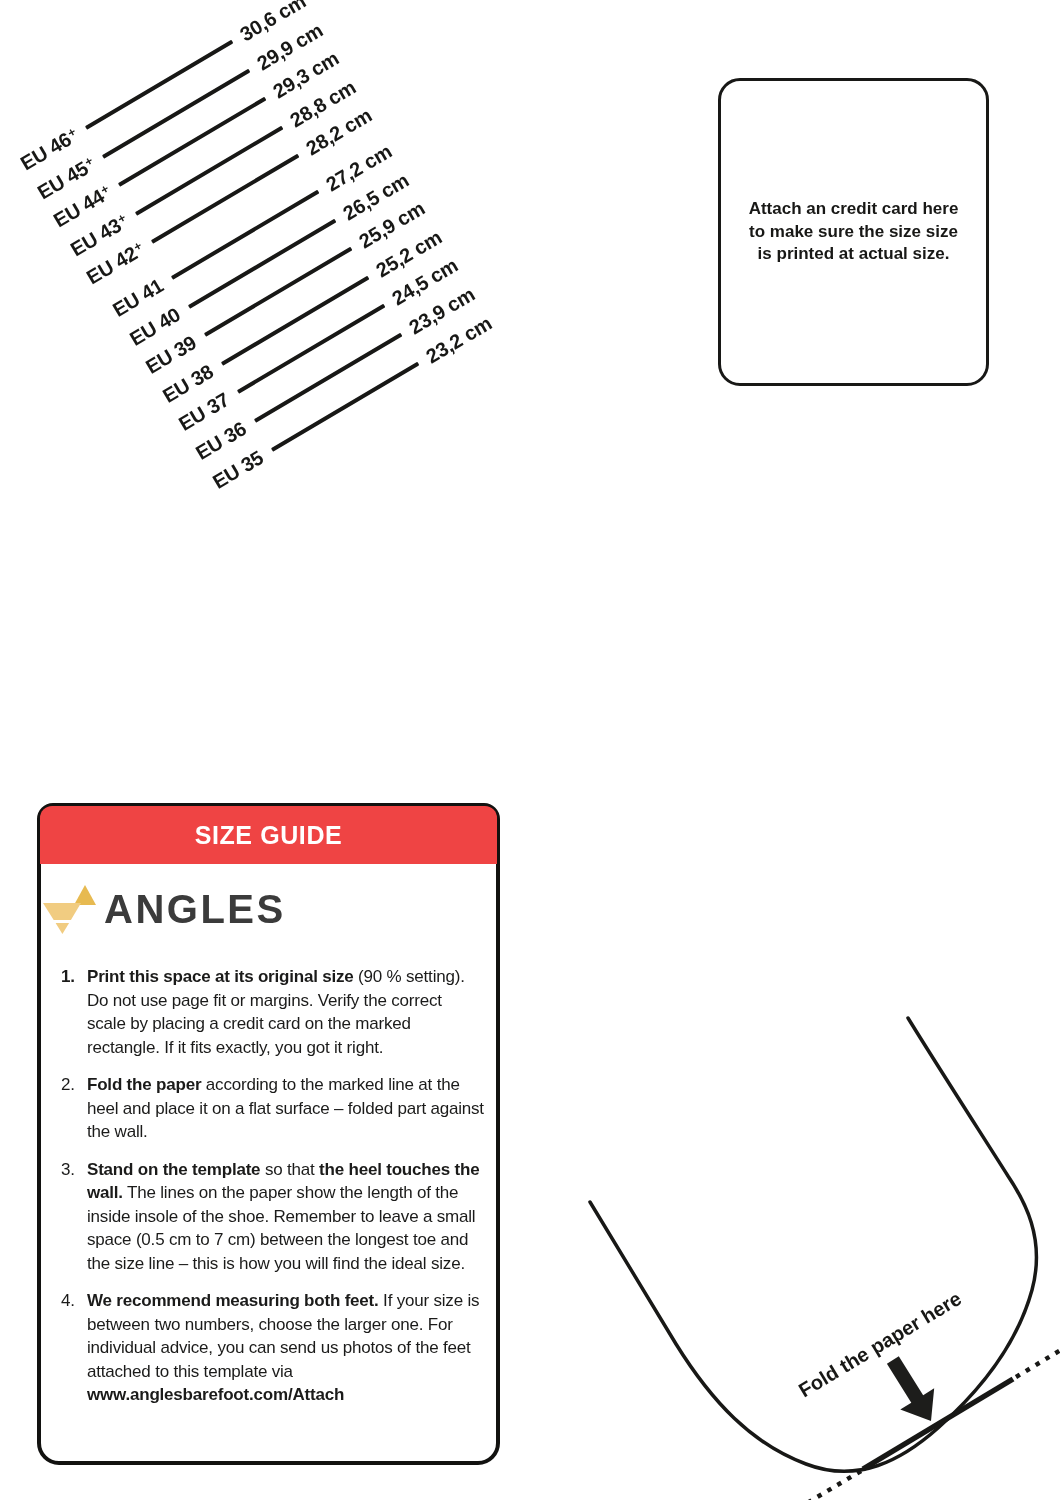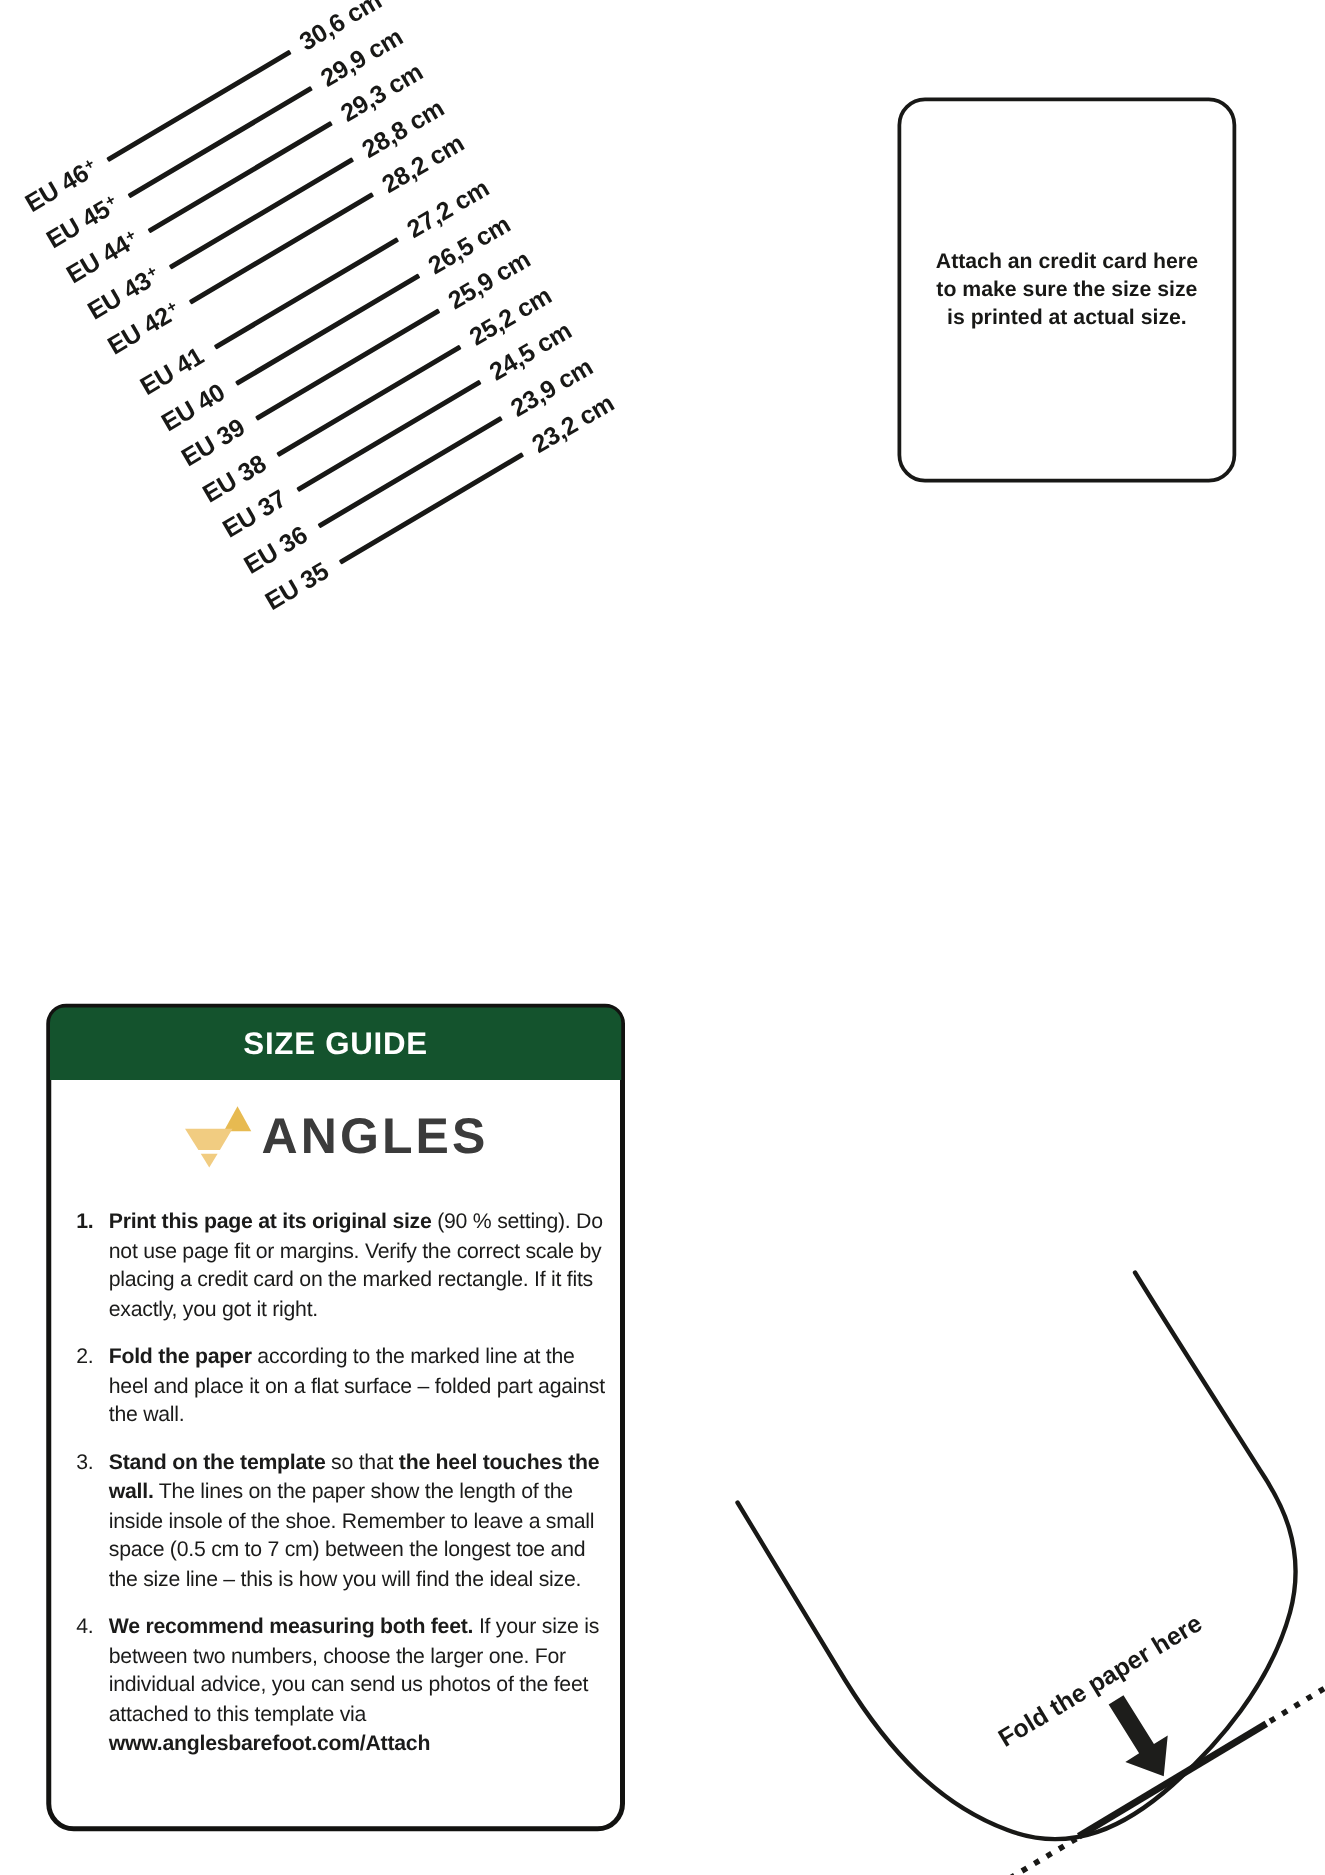--- a/index.html
+++ b/index.html
@@ -32,26 +32,26 @@
   }
   .cc-line{font-size:17px;font-weight:700;line-height:22.5px;white-space:nowrap;text-align:center;}
 
   
   .guide{
     position:absolute;left:37px;top:803px;width:463px;height:662px;
     border:4px solid #121210;border-radius:16px 16px 22px 22px;box-sizing:border-box;
     background:#ffffff;
   }
   .guide-header{
-    background:#14532d;height:58px;margin:-1px -1px 0 -1px;
+    background:#ef4444;height:58px;margin:-1px -1px 0 -1px;
     border-radius:12px 12px 0 0;
     display:flex;align-items:center;justify-content:center;
   }
   .guide-title{color:#ffffff;font-size:25px;font-weight:700;letter-spacing:0.6px;}
-  .logo-row{display:flex;align-items:center;justify-content:center;margin-top:20px;gap:7px;}
+  .logo-row{display:flex;align-items:center;justify-content:flex-start;margin-top:20px;gap:7px;}
   .brand-name{font-size:40px;font-weight:700;color:#3b3b3b;letter-spacing:2.5px;}
   .ins{margin-top:30px;padding:0 12px 0 20px;}
   .item{display:flex;margin-bottom:14px;font-size:17px;line-height:23.5px;letter-spacing:-0.2px;color:#1b1b1a;}
   .num{width:26px;flex-shrink:0;font-weight:400;}
   .item.first .num{font-weight:700;}
   .body{flex:1;}
   .b{font-weight:700;}
 
   
   .fold-svg{position:absolute;left:0;top:0;pointer-events:none;}
@@ -139,21 +139,21 @@
       <svg width="56" height="51" viewBox="0 0 56 51">
         <polygon points="33,21 55,21 44,1" fill="#e7ba51"></polygon>
         <polygon points="2,19 40,19 29.9,36 12.7,36" fill="#f1cc81"></polygon>
         <polygon points="14.6,39 28.1,39 21.4,50" fill="#f1cc81"></polygon>
       </svg>
       <span class="brand-name">ANGLES</span>
     </div>
     <div class="ins">
         <div class="item first">
           <span class="num">1.</span>
-          <span class="body"><span class="b">Print this page at its original size</span><span class=""> (90 % setting). Do not use page fit or margins. Verify the correct scale by placing a credit card on the marked rectangle. If it fits exactly, you got it right.</span></span>
+          <span class="body"><span class="b">Print this space at its original size</span><span class=""> (90 % setting). Do not use page fit or margins. Verify the correct scale by placing a credit card on the marked rectangle. If it fits exactly, you got it right.</span></span>
         </div>
         <div class="item">
           <span class="num">2.</span>
           <span class="body"><span class="b">Fold the paper</span><span class=""> according to the marked line at the heel and place it on a flat surface – folded part against the wall.</span></span>
         </div>
         <div class="item">
           <span class="num">3.</span>
           <span class="body"><span class="b">Stand on the template</span><span class=""> so that </span><span class="b">the heel touches the wall.</span><span class=""> The lines on the paper show the length of the inside insole of the shoe. Remember to leave a small space (0.5 cm to 7 cm) between the longest toe and the size line – this is how you will find the ideal size.</span></span>
         </div>
         <div class="item">

